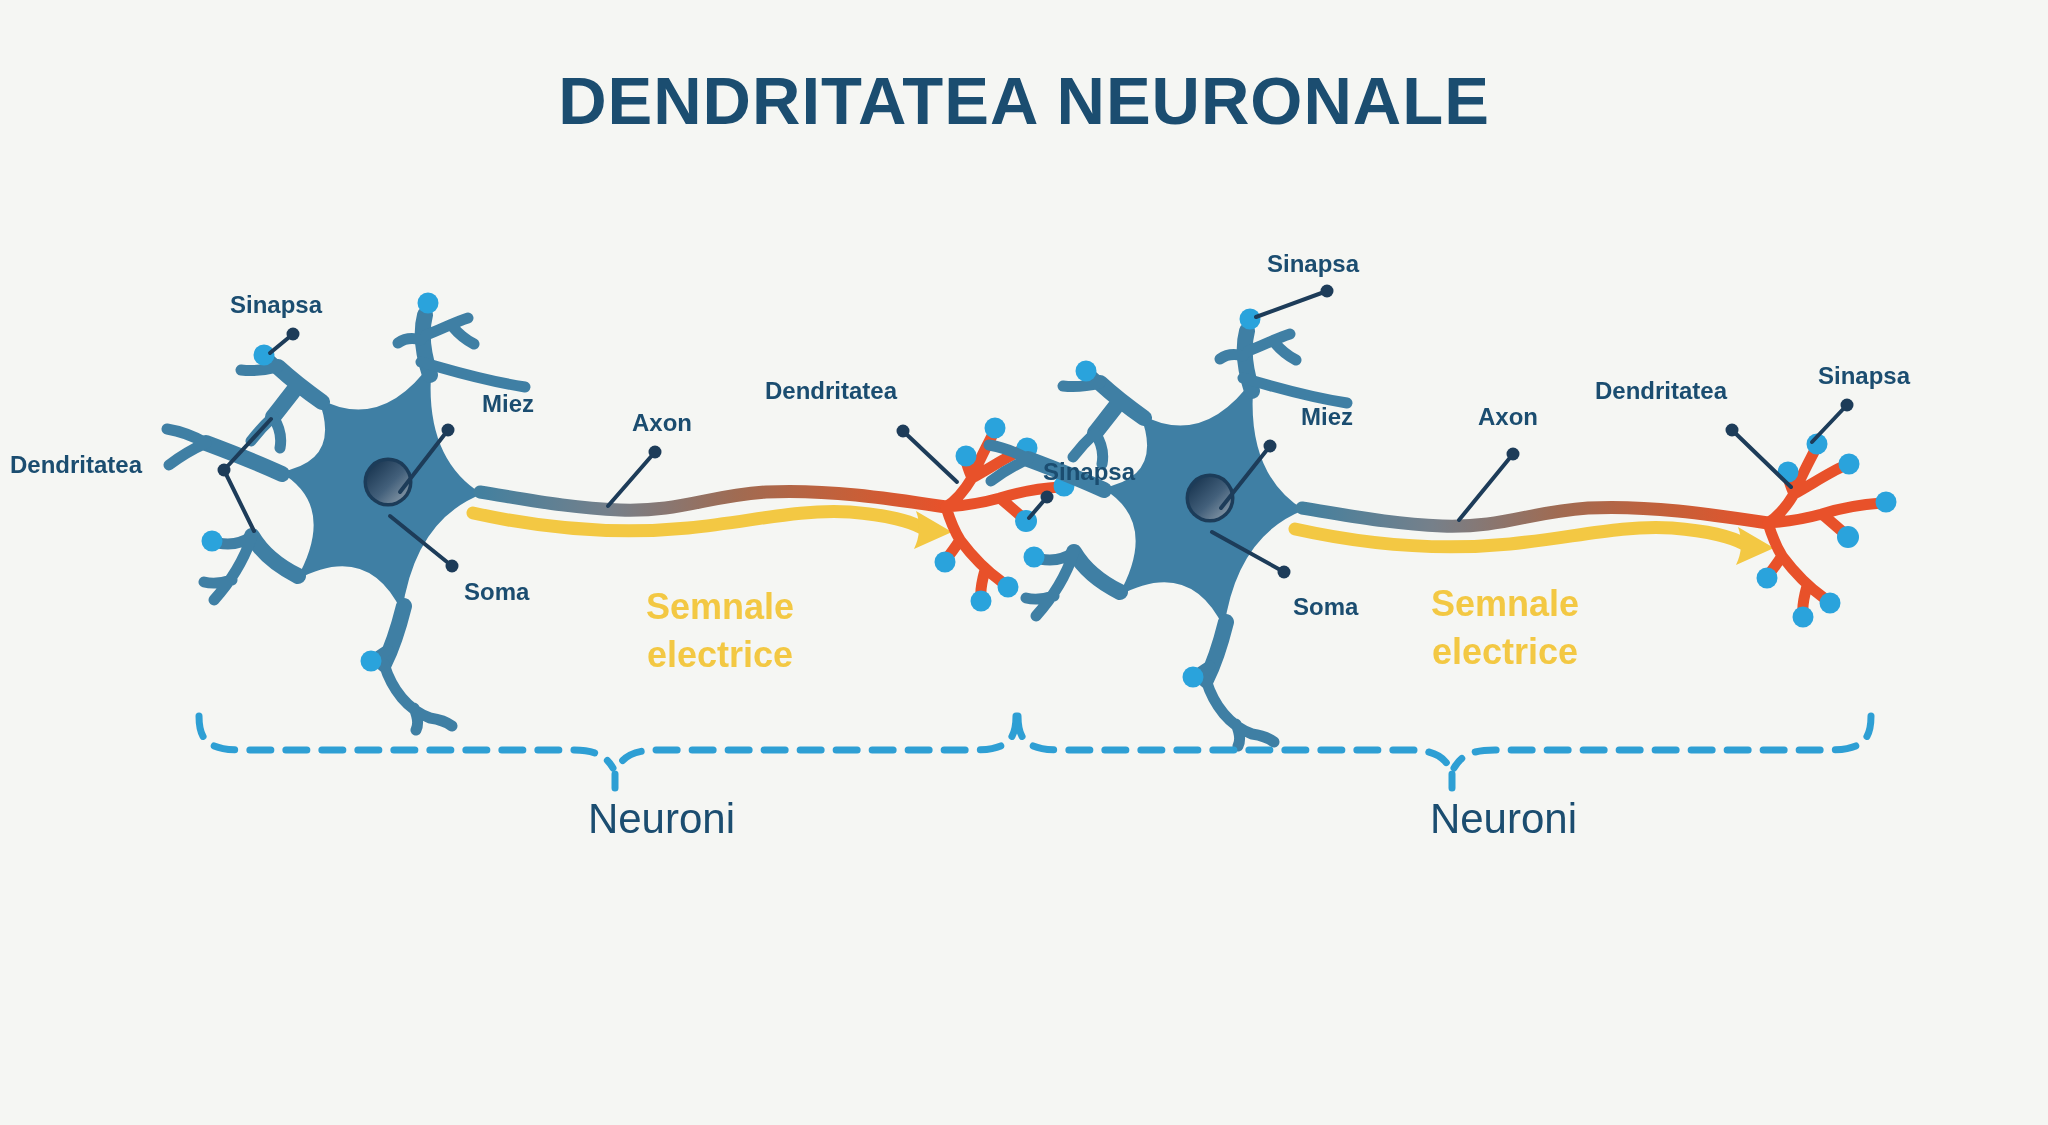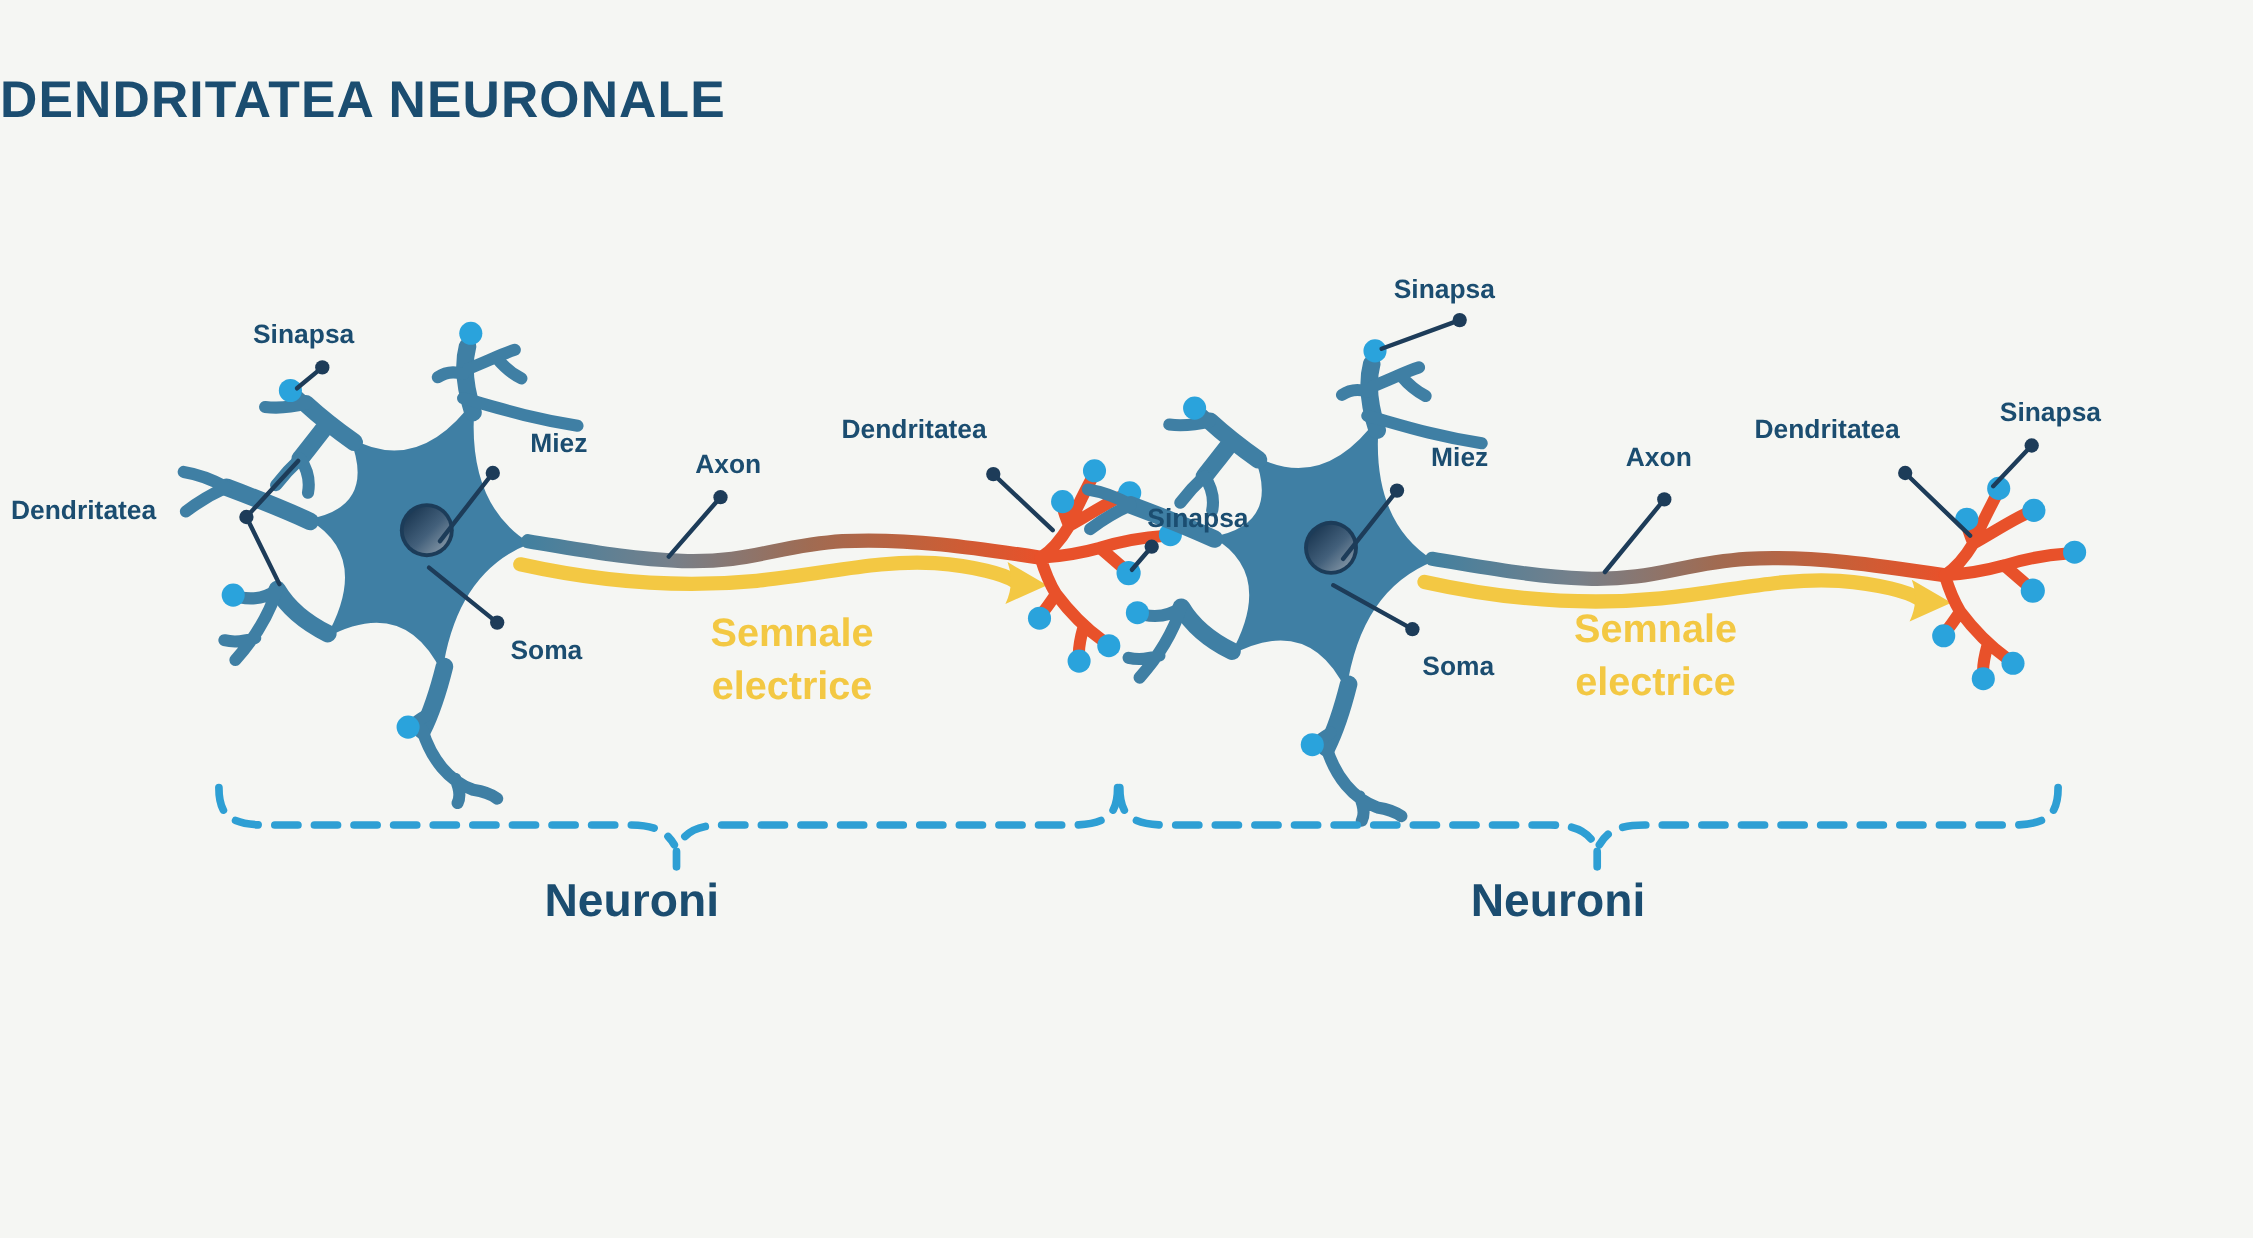--- a/index.html
+++ b/index.html
@@ -3,26 +3,26 @@
 <meta charset="utf-8">
 <style>
   :root{
     --bg:#f5f6f3; --ink:#1b4d70; --leader:#1d3c59; --neuron:#3f7fa4;
     --synapse:#2aa3dc; --terminal:#e8512a; --signal:#f3c843; --brace:#2e9fd4;
   }
   html,body{margin:0;padding:0;background:var(--bg);overflow:hidden;}
   .stage{position:relative;width:2048px;height:1125px;background:var(--bg);
          font-family:"Liberation Sans","DejaVu Sans",sans-serif;}
   .art{position:absolute;left:0;top:0;}
-  .title{position:absolute;left:0;right:0;top:62px;
-         font-size:47px;font-weight:800;letter-spacing:1px;color:var(--ink);}
+  .title{position:absolute;left:0;right:0;top:62px;text-align:center;
+         font-size:67px;font-weight:800;letter-spacing:1px;color:var(--ink);}
   .lbl{position:absolute;font-size:24px;font-weight:700;color:var(--ink);white-space:nowrap;line-height:1.1;}
   .signal-lbl{position:absolute;width:240px;text-align:center;font-size:36px;font-weight:700;
-              color:var(--signal);line-height:48px;}
-  .group-lbl{position:absolute;width:240px;text-align:left;font-size:42px;font-weight:700;color:var(--ink);}
+              color:var(--signal);line-height:48px;margin-top:32px;}
+  .group-lbl{position:absolute;width:240px;text-align:right;font-size:42px;font-weight:400;color:var(--ink);}
   
   .soma{fill:var(--neuron);}
   .trunk{fill:none;stroke:var(--neuron);stroke-width:16;stroke-linecap:round;}
   .twig{fill:none;stroke:var(--neuron);stroke-width:11;stroke-linecap:round;}
   .sdot{fill:var(--synapse);}
   .ring{fill:#1c3c59;}
   .axon{fill:none;stroke-width:13;stroke-linecap:round;}
   .term{fill:none;stroke:var(--terminal);stroke-width:11;stroke-linecap:round;}
   .sig{fill:none;stroke:var(--signal);stroke-width:13;stroke-linecap:round;}
   .sighead{fill:var(--signal);}

